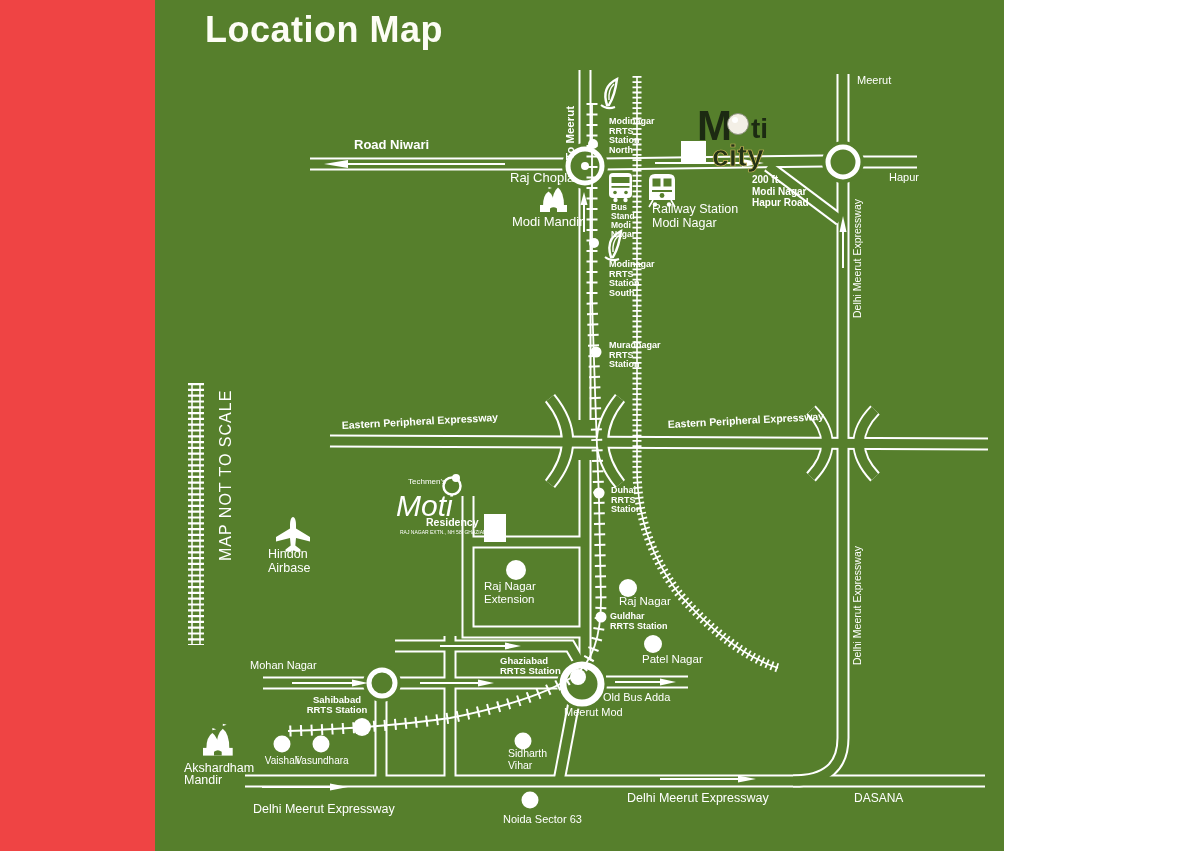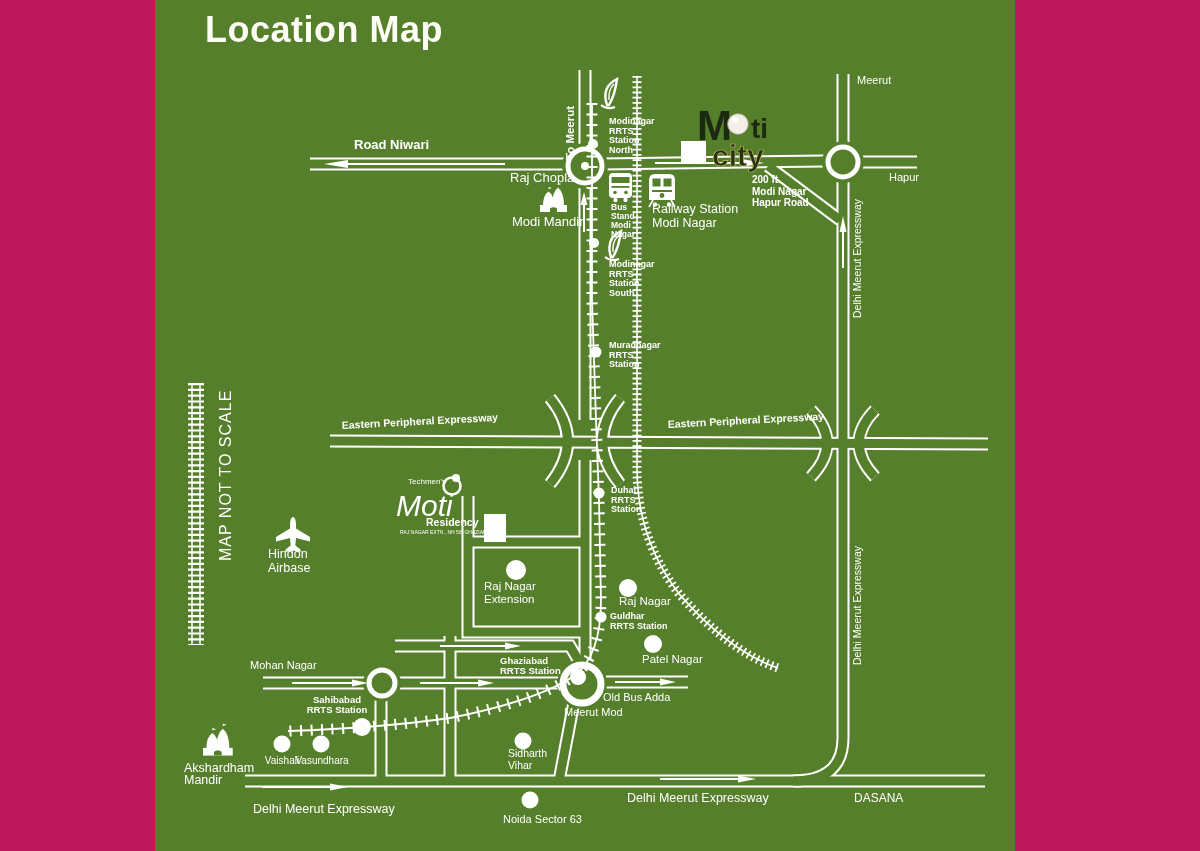--- a/index.html
+++ b/index.html
@@ -1,16 +1,16 @@
 <!DOCTYPE html>
 <html><head>
 <meta charset="utf-8">
 <style>
   html,body{margin:0;padding:0;background:#ffffff;}
-  .stage{position:relative;width:1200px;height:851px;background:#be185d;overflow:hidden;
+  .stage{position:relative;width:1004px;height:851px;background:#ef4444;overflow:hidden;
          font-family:"Liberation Sans", sans-serif;}
   svg text{font-family:"Liberation Sans", sans-serif;}
   .g-fill{fill:#567f2c;}
   .w-fill{fill:#ffffff;}
   .road-w{stroke:#ffffff;stroke-width:13;fill:none;stroke-linecap:butt;}
   .road-g{stroke:#567f2c;stroke-width:9;fill:none;stroke-linecap:butt;}
   .rail-tick{stroke:#ffffff;fill:none;}
   .arrow{stroke:#ffffff;stroke-width:2;fill:none;}
   .arrow-head{fill:#ffffff;stroke:none;}
 </style>

